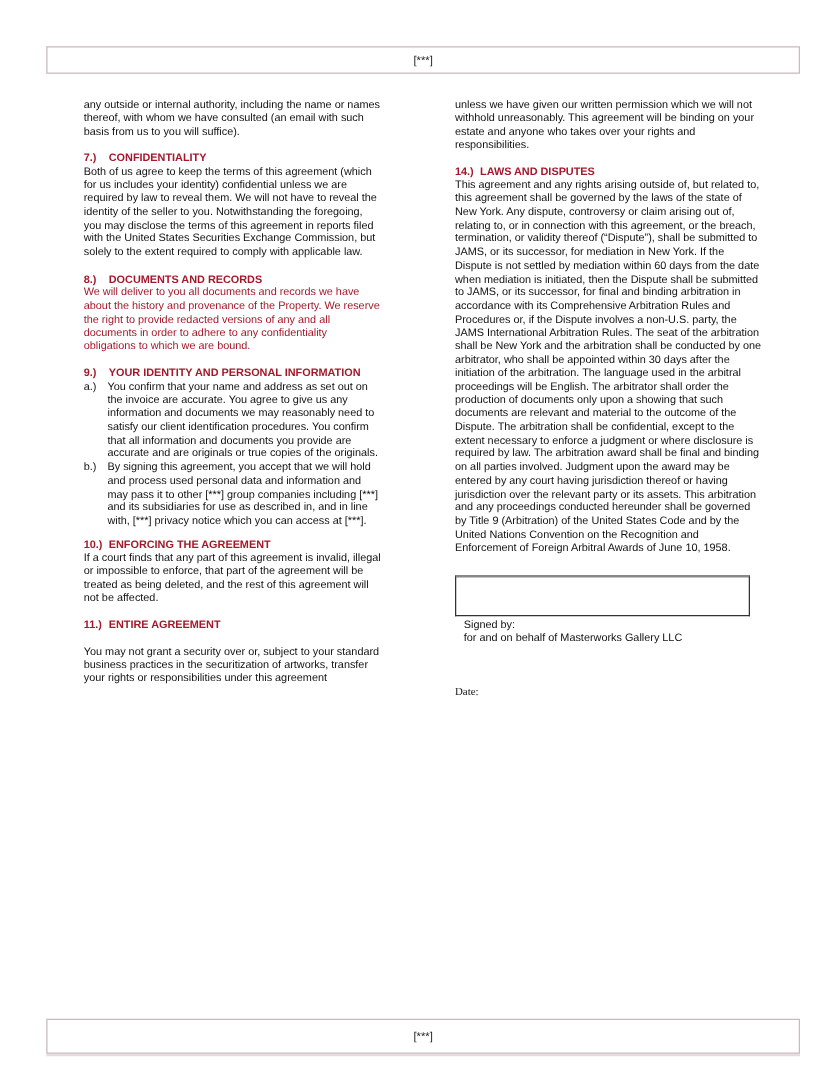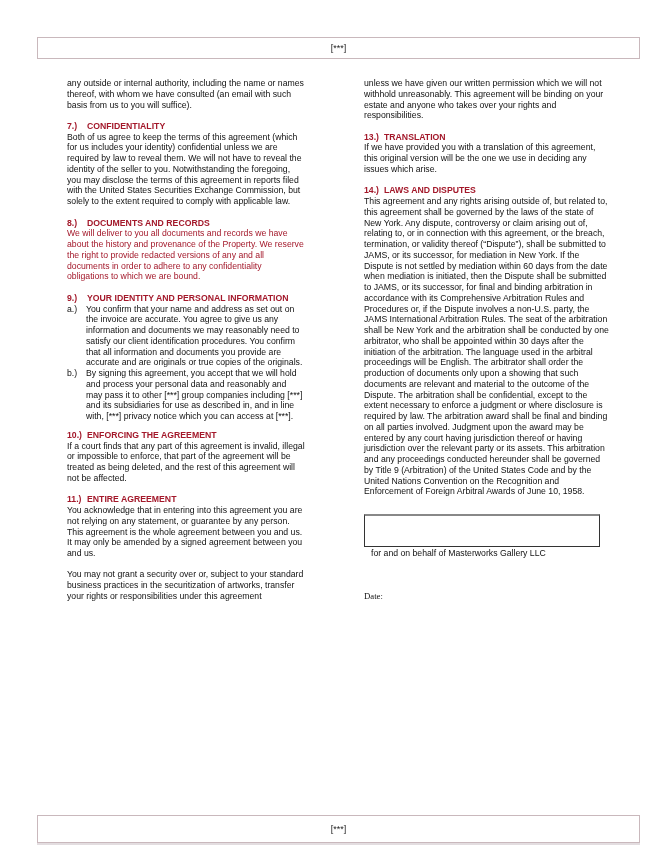--- a/index.html
+++ b/index.html
@@ -62,66 +62,59 @@
     <div class="heading">
       <span class="num">9.)</span>
       <span>YOUR IDENTITY AND PERSONAL INFORMATION</span>
     </div>
     <div class="item">
       <span class="lbl">a.)</span>
       <span class="txt">You confirm that your name and address as set out on the invoice are accurate. You agree to give us any information and documents we may reasonably need to satisfy our client identification procedures. You confirm that all information and documents you provide are accurate and are originals or true copies of the originals.</span>
     </div>
     <div class="item">
       <span class="lbl">b.)</span>
-      <span class="txt">By signing this agreement, you accept that we will hold and process your personal data and reasonably and may pass it to other [***] group companies including [***] and its subsidiaries for use as described in, and in line with, [***] privacy notice which you can access at [***].</span>
+      <span class="txt">By signing this agreement, you accept that we will hold and process used personal data and information and may pass it to other [***] group companies including [***] and its subsidiaries for use as described in, and in line with, [***] privacy notice which you can access at [***].</span>
     </div>
   </div>
 
   <div class="sec" style="margin-top:8px">
     <div class="heading">
       <span class="num">10.)</span>
       <span>ENFORCING THE AGREEMENT</span>
     </div>
     <p>If a court finds that any part of this agreement is invalid, illegal or impossible to enforce, that part of the agreement will be treated as being deleted, and the rest of this agreement will not be affected.</p>
   </div>
 
   <div class="sec">
     <div class="heading">
       <span class="num">11.)</span>
       <span>ENTIRE AGREEMENT</span>
     </div>
-    <p>You acknowledge that in entering into this agreement you are not relying on any statement, or guarantee by any person. This agreement is the whole agreement between you and us. It may only be amended by a signed agreement between you and us.</p>
   </div>
 
   <div class="sec">
     <p>You may not grant a security over or, subject to your standard business practices in the securitization of artworks, transfer your rights or responsibilities under this agreement</p>
   </div>
 </div>
 
 <div id="col-right" class="col">
   <p>unless we have given our written permission which we will not withhold unreasonably. This agreement will be binding on your estate and anyone who takes over your rights and responsibilities.</p>
 
-  <div class="sec">
-    <div class="heading">
-      <span class="num">13.)</span>
-      <span>TRANSLATION</span>
-    </div>
-    <p>If we have provided you with a translation of this agreement, this original version will be the one we use in deciding any issues which arise.</p>
-  </div>
 
   <div class="sec">
     <div class="heading">
       <span class="num">14.)</span>
       <span>LAWS AND DISPUTES</span>
     </div>
     <p>This agreement and any rights arising outside of, but related to, this agreement shall be governed by the laws of the state of New York. Any dispute, controversy or claim arising out of, relating to, or in connection with this agreement, or the breach, termination, or validity thereof (“Dispute”), shall be submitted to JAMS, or its successor, for mediation in New York. If the Dispute is not settled by mediation within 60 days from the date when mediation is initiated, then the Dispute shall be submitted to JAMS, or its successor, for final and binding arbitration in accordance with its Comprehensive Arbitration Rules and Procedures or, if the Dispute involves a non-U.S. party, the JAMS International Arbitration Rules. The seat of the arbitration shall be New York and the arbitration shall be conducted by one arbitrator, who shall be appointed within 30 days after the initiation of the arbitration. The language used in the arbitral proceedings will be English. The arbitrator shall order the production of documents only upon a showing that such documents are relevant and material to the outcome of the Dispute. The arbitration shall be confidential, except to the extent necessary to enforce a judgment or where disclosure is required by law. The arbitration award shall be final and binding on all parties involved. Judgment upon the award may be entered by any court having jurisdiction thereof or having jurisdiction over the relevant party or its assets. This arbitration and any proceedings conducted hereunder shall be governed by Title 9 (Arbitration) of the United States Code and by the United Nations Convention on the Recognition and Enforcement of Foreign Arbitral Awards of June 10, 1958.</p>
   </div>
 
   <div class="sig-box"></div>
   <div class="sig-text">
+    <p>Signed by:</p>
     <p>for and on behalf of Masterworks Gallery LLC</p>
   </div>
   <p class="date">Date:</p>
 </div>
 
 <div id="footer-box" class="hf-box">
   <span>[***]</span>
 </div>
 
 </body></html>

